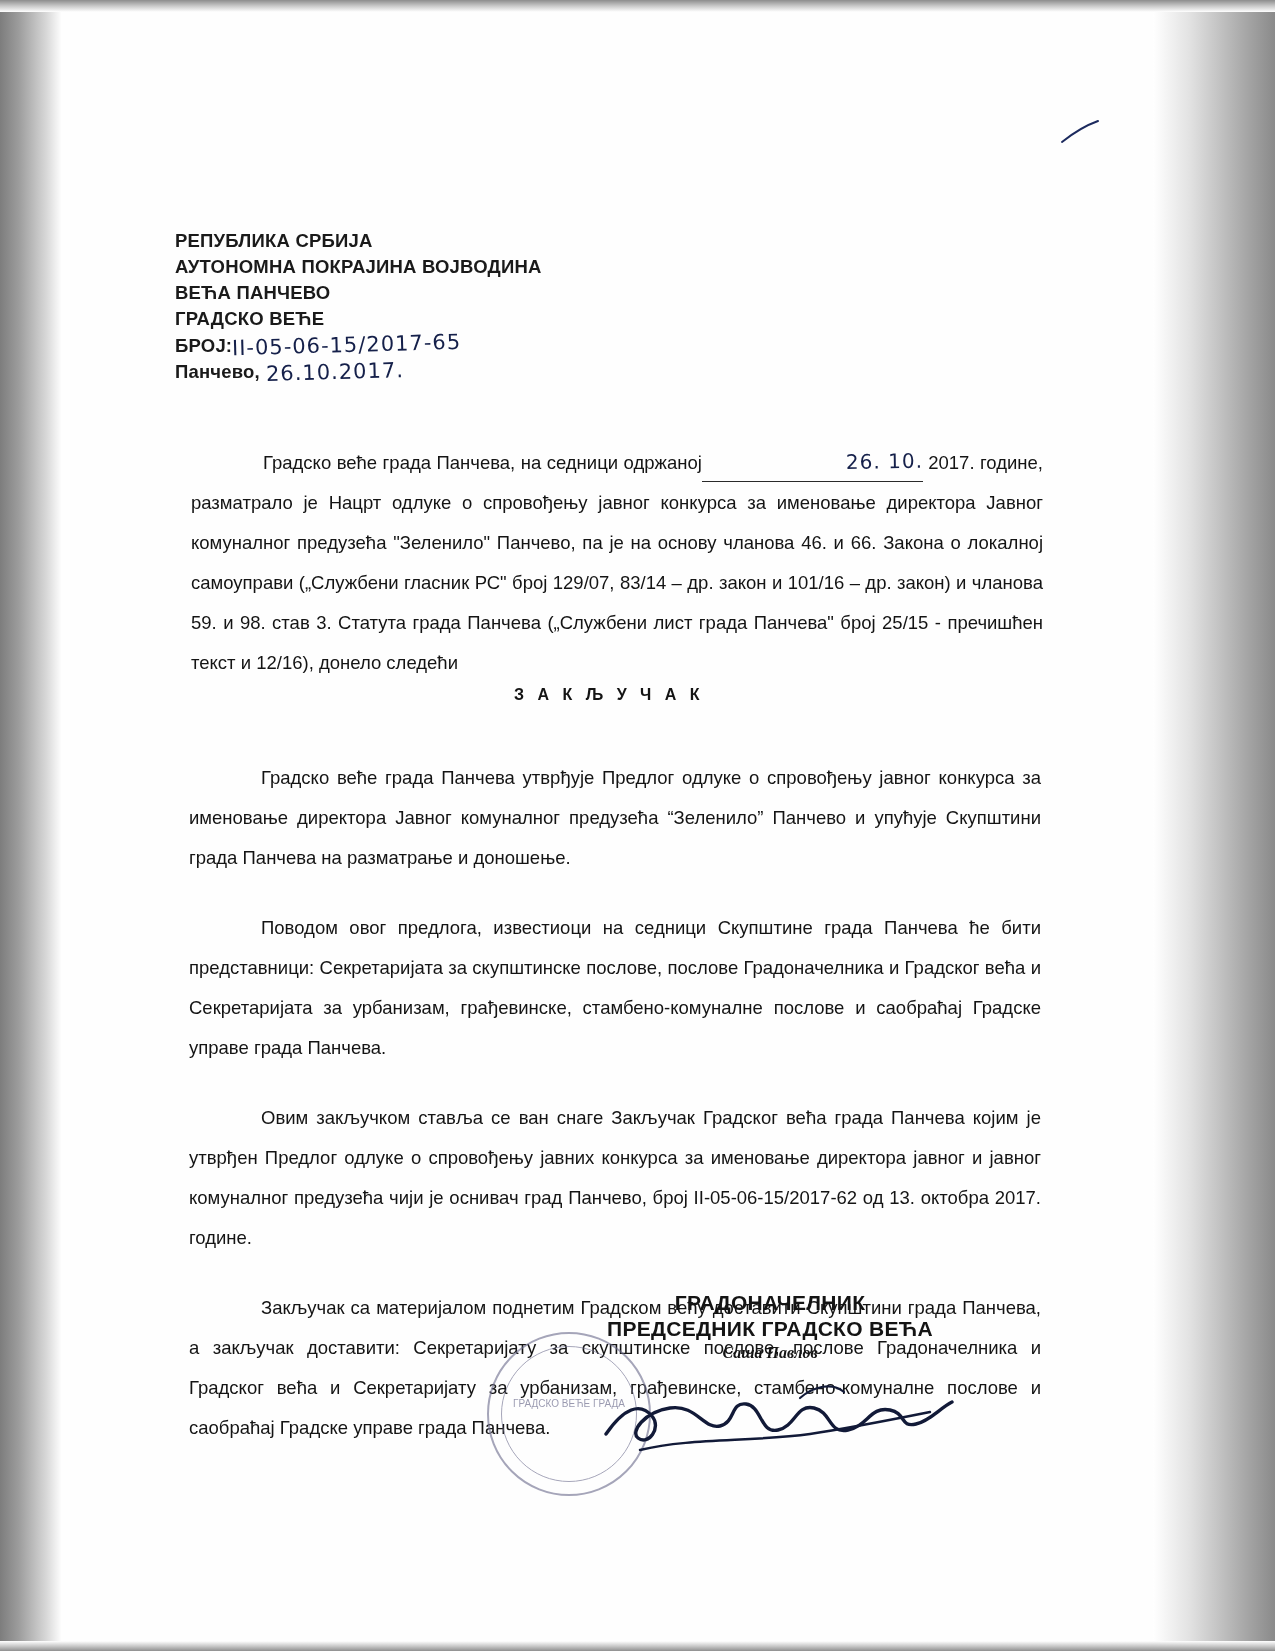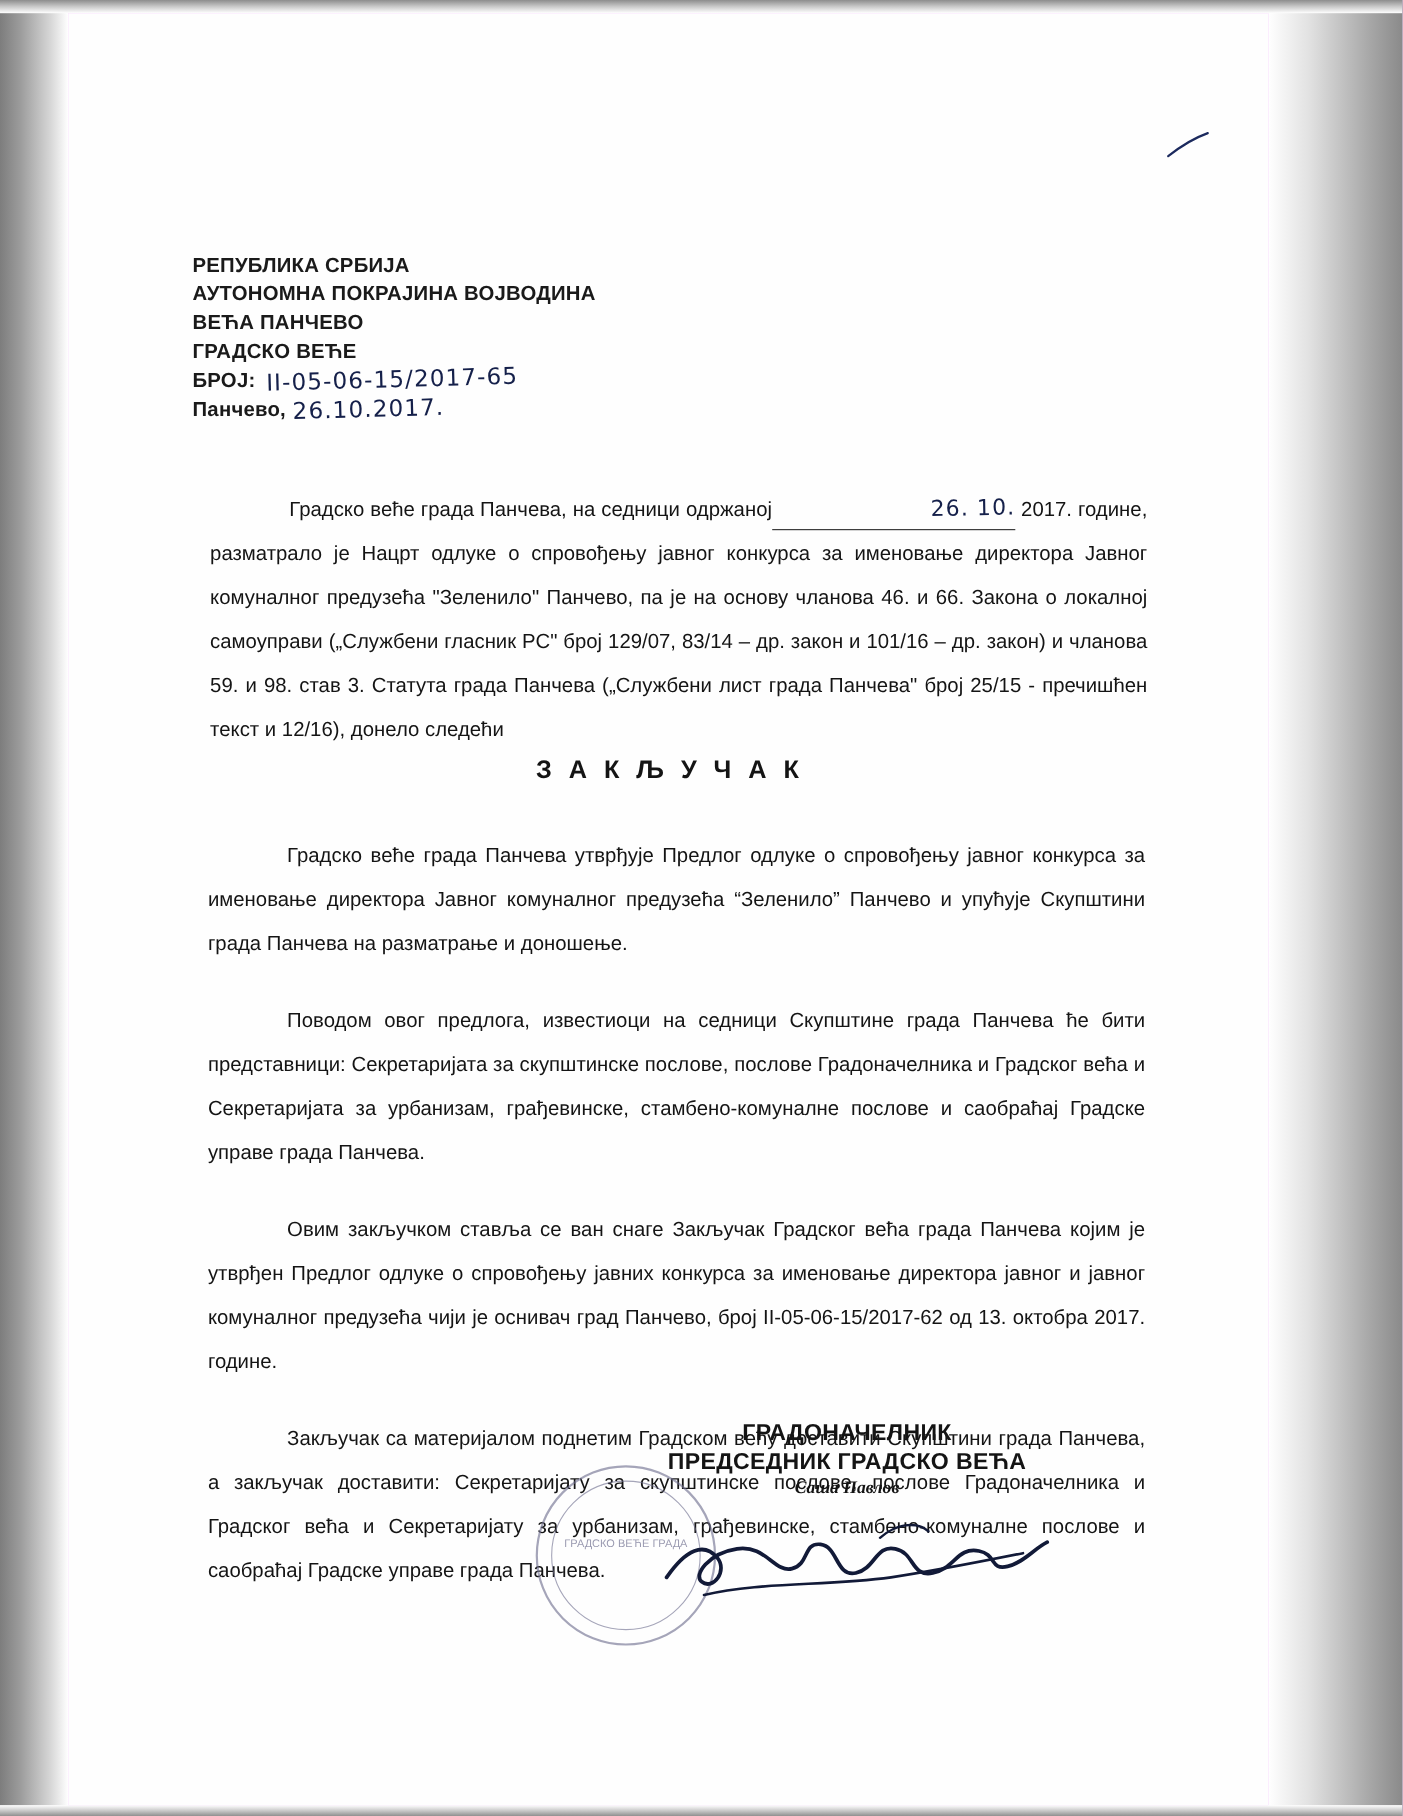--- a/index.html
+++ b/index.html
@@ -66,21 +66,21 @@
   .hand {
     font-family: "DejaVu Sans", sans-serif;
     font-weight: normal;
     font-style: normal;
     font-size: 21px;
     color: #15204a;
     letter-spacing: 1px;
     transform: rotate(-1.6deg);
     display: inline-block;
   }
-  .nrline { display: flex; align-items: baseline; gap: 10px; }
+  .nrline { display: flex; align-items: baseline; gap: 0; }
   .city-line { display: flex; align-items: center; gap: 6px; }
 
   
   .body-block {
     position: absolute;
     left: 175px;
     top: 442px;
     width: 868px;
   }
   p.para {
@@ -106,21 +106,21 @@
     border-bottom: 1.6px solid #2a2a2a;
     width: 100%;
     margin-top: -2px;
   }
   .title-zakljucak {
     position: absolute;
     left: 175px;
     top: 686px;
     width: 868px;
     text-align: center;
-    font-size: 23px;
+    font-size: 16px;
     font-weight: bold;
     letter-spacing: 4.5px;
     color: #141414;
   }
   .block2 {
     position: absolute;
     left: 173px;
     top: 758px;
     width: 868px;
   }

